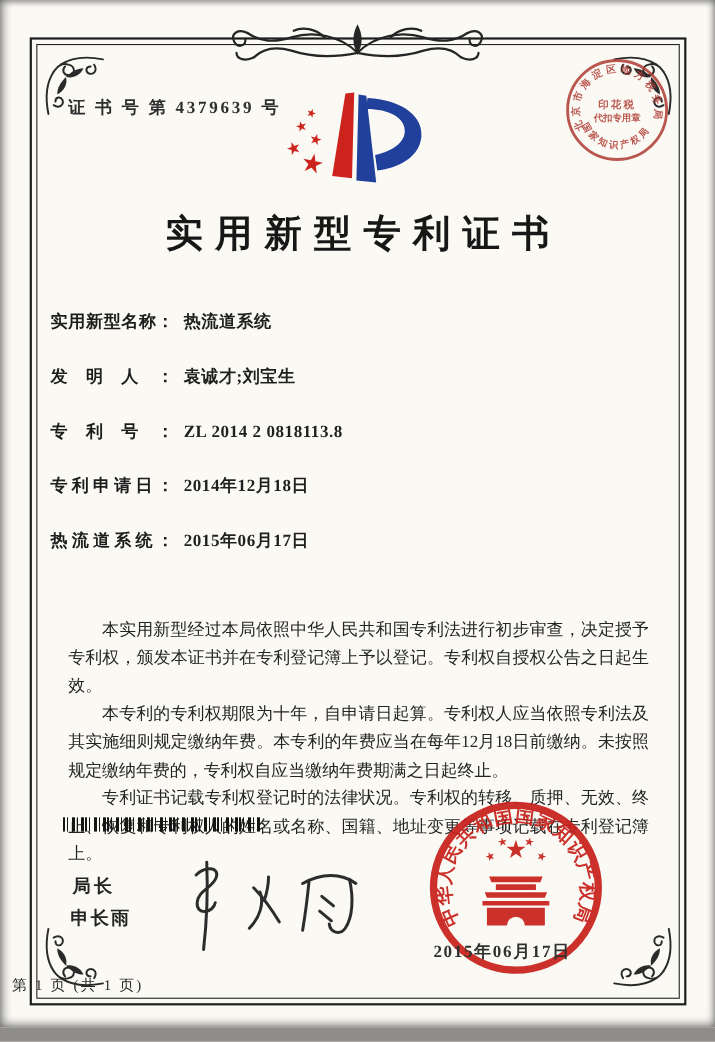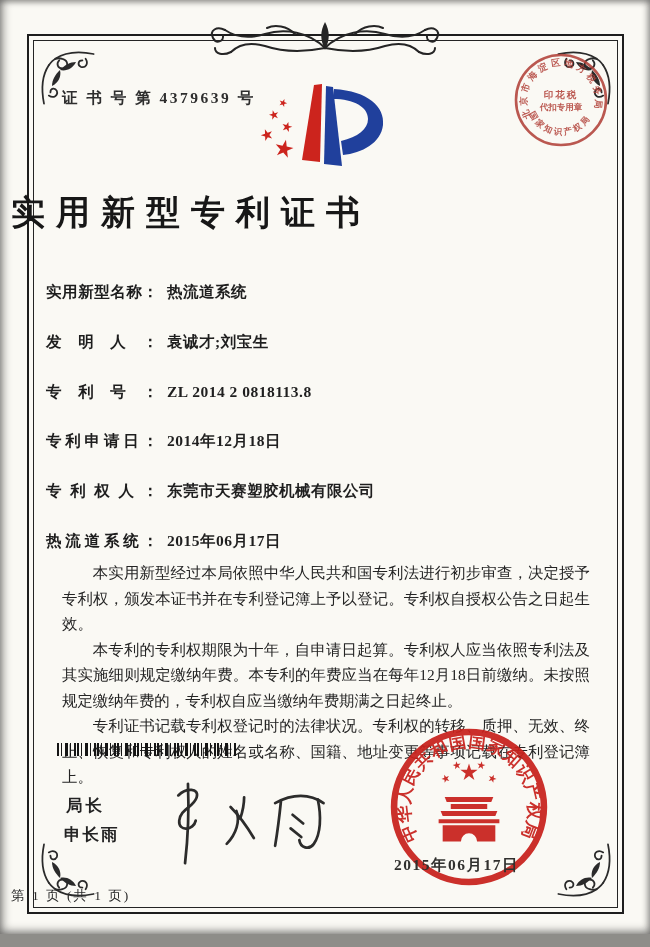--- a/index.html
+++ b/index.html
@@ -18,21 +18,21 @@
     border:1.3px solid #242424; outline:2.6px solid #1d1d1d; outline-offset:4px;
   }
   .orn { position:absolute; }
   .cert-no {
     position:absolute; left:62px; top:88px; font-size:15.5px; font-weight:bold;
     letter-spacing:2.5px; color:#2e2e2e;
   }
   .logo { position:absolute; left:250px; top:82px; }
   .tax-seal { position:absolute; left:511px; top:50px; opacity:.88; }
   .title {
-    position:absolute; top:190px; left:0; width:100%; 
+    position:absolute; top:190px; left:0; width:100%; text-align:center;
     font-size:34px; font-weight:bold; letter-spacing:11px; padding-left:11px;
     color:#171717;
   }
   .fields { position:absolute; left:46px; top:282px; width:530px; }
   .frow { height:49.8px; font-size:15.5px; white-space:nowrap; }
   .flabel {
     display:inline-block; width:112px; font-weight:bold;
     text-align:justify; text-align-last:justify; color:#1d1d1d;
   }
   .fvalue { margin-left:9px; font-weight:600; color:#1f1f1f; letter-spacing:.5px; }
@@ -173,23 +173,20 @@
       <span class="flabel">实用新型名称：</span><span class="fvalue">热流道系统</span>
     </div>
     <div class="frow">
       <span class="flabel">发明人：</span><span class="fvalue">袁诚才;刘宝生</span>
     </div>
     <div class="frow">
       <span class="flabel">专利号：</span><span class="fvalue">ZL 2014 2 0818113.8</span>
     </div>
     <div class="frow">
       <span class="flabel">专利申请日：</span><span class="fvalue">2014年12月18日</span>
-    </div>
-    <div class="frow">
-      <span class="flabel">专利权人：</span><span class="fvalue">东莞市天赛塑胶机械有限公司</span>
     </div>
     <div class="frow">
       <span class="flabel">热流道系统：</span><span class="fvalue">2015年06月17日</span>
     </div>
   </div>
 
   <div class="body-text">
     <p>本实用新型经过本局依照中华人民共和国专利法进行初步审查，决定授予专利权，颁发本证书并在专利登记簿上予以登记。专利权自授权公告之日起生效。</p>
     <p>本专利的专利权期限为十年，自申请日起算。专利权人应当依照专利法及其实施细则规定缴纳年费。本专利的年费应当在每年12月18日前缴纳。未按照规定缴纳年费的，专利权自应当缴纳年费期满之日起终止。</p>
     <p>专利证书记载专利权登记时的法律状况。专利权的转移、质押、无效、终止、恢复和专利权人的姓名或名称、国籍、地址变更等事项记载在专利登记簿上。</p>

